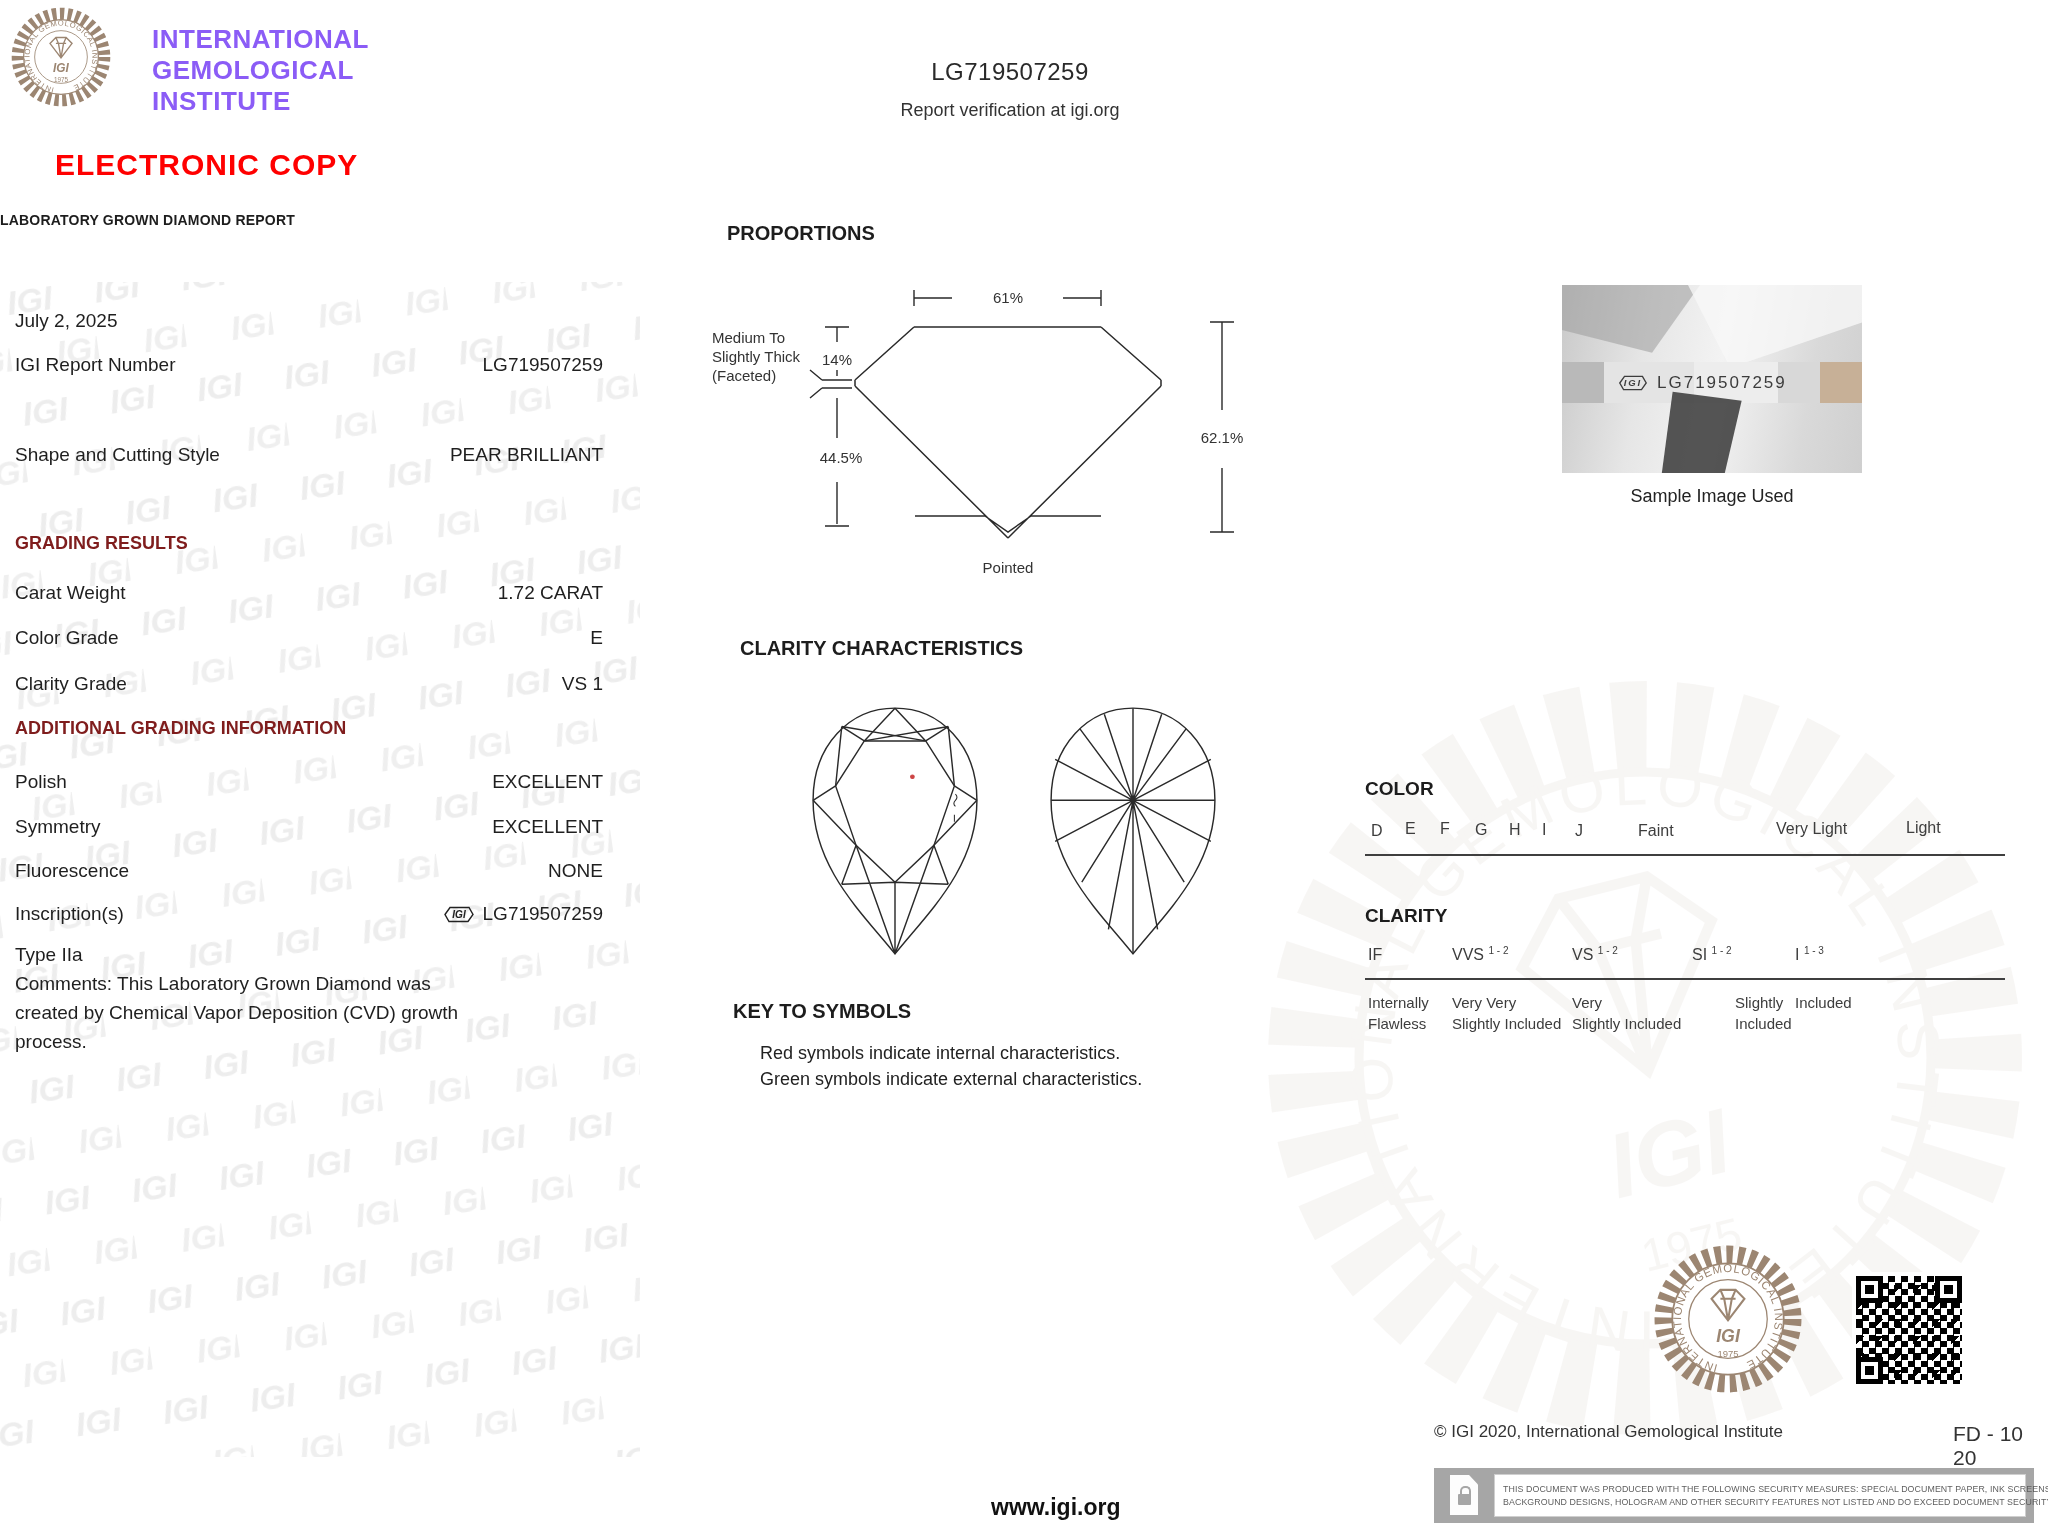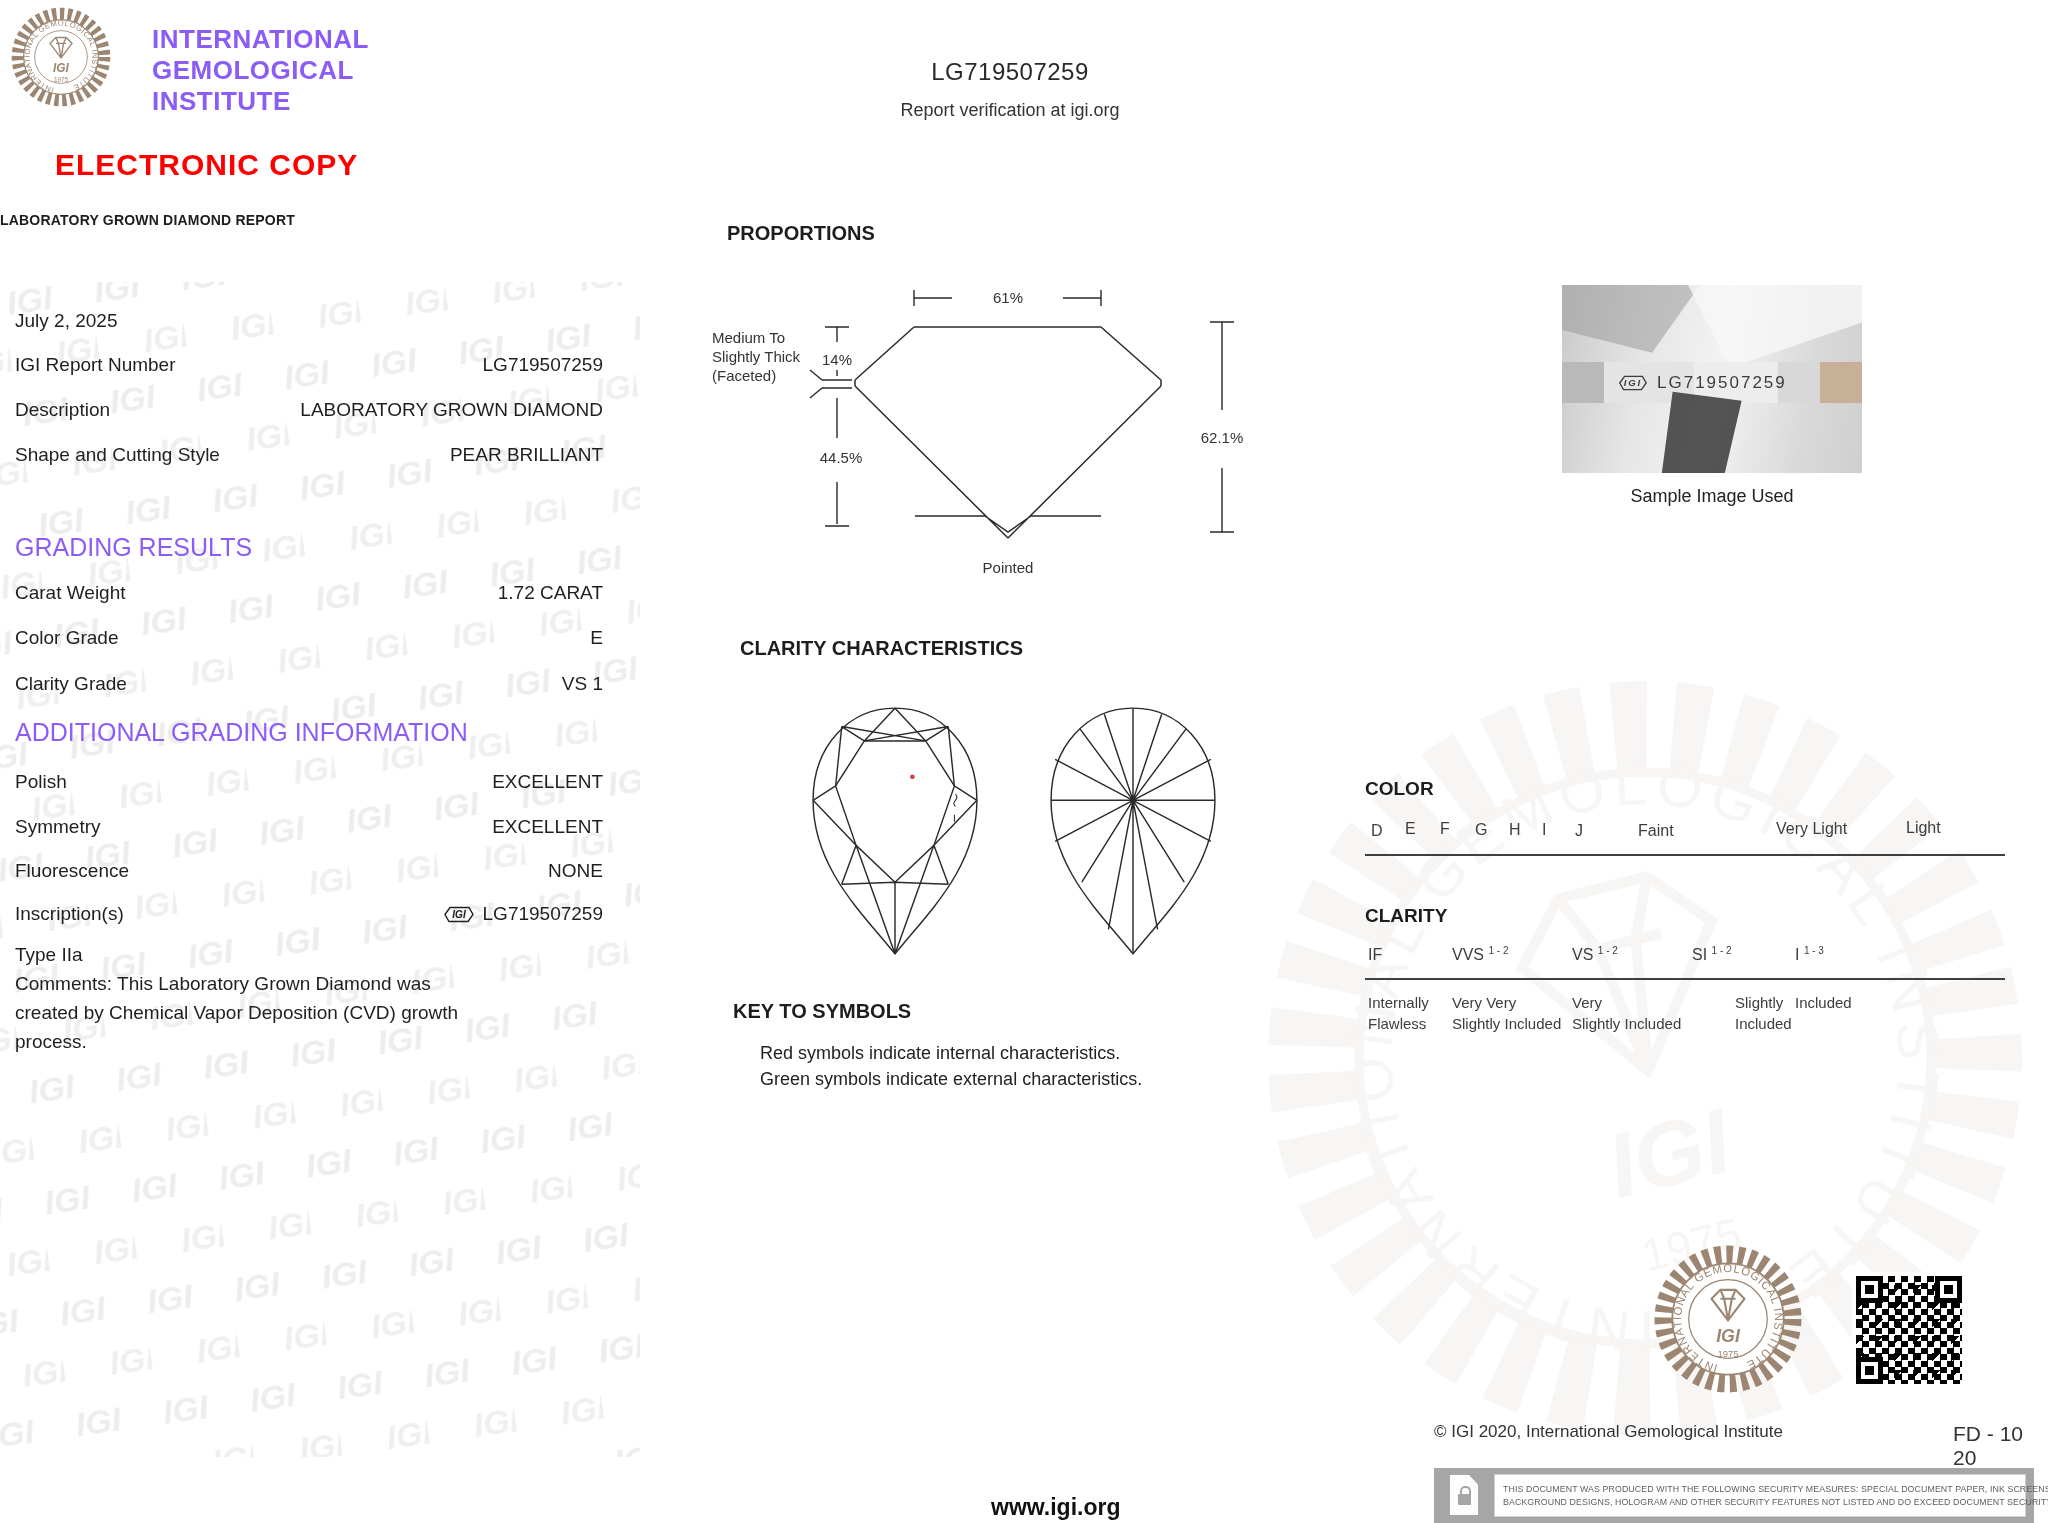--- a/index.html
+++ b/index.html
@@ -12,21 +12,21 @@
   .ecopy{left:55px;top:148px;font-size:30px;font-weight:bold;color:#ff0000;letter-spacing:1px;}
   .top-center{left:810px;top:58px;width:400px;text-align:center;}
   .top-center .rno{font-size:24px;color:#2a2a2a;letter-spacing:.5px;}
   .top-center .verify{font-size:18px;color:#333;margin-top:14px;}
 
   
   .report-title{left:0;top:212px;font-size:14px;font-weight:bold;color:#1d1d1d;letter-spacing:.2px;}
   .info-col{left:15px;top:0;width:588px;font-size:19px;color:#1f1f1f;}
   .irow{position:absolute;left:0;width:100%;}
   .irow .val{position:absolute;right:0;top:0;text-align:right;white-space:nowrap;}
-  .sect{font-weight:normal;font-size:25px;color:#8b5cf6;}
+  .sect{font-weight:bold;font-size:18px;color:#7f1d1d;}
   .comments{position:absolute;left:0;width:460px;line-height:29px;}
   .wm-left{left:0;top:282px;width:640px;height:1175px;z-index:0;}
   .z1{z-index:2;}
 
   
   .h-prop{left:727px;top:222px;font-size:20px;font-weight:bold;color:#1d1d1d;}
   .girdle-label{left:712px;top:328px;width:110px;font-size:15px;line-height:19px;color:#333;}
   .h-clar{left:740px;top:637px;font-size:20px;font-weight:bold;color:#1d1d1d;}
   .h-key{left:733px;top:1000px;font-size:20px;font-weight:bold;color:#1d1d1d;}
   .key-lines{left:760px;top:1040px;font-size:18px;line-height:26px;color:#222;}
@@ -138,24 +138,20 @@
 
   <div class="abs report-title z1">LABORATORY GROWN DIAMOND REPORT</div>
 
   <div class="abs info-col z1" style="height:1100px;">
     <div class="irow" style="top:310px;">July 2, 2025</div>
 
     <div class="irow" style="top:354px;">
       <span>IGI Report Number</span>
       <span class="val">LG719507259</span>
     </div>
-    <div class="irow" style="top:399px;">
-      <span>Description</span>
-      <span class="val">LABORATORY GROWN DIAMOND</span>
-    </div>
     <div class="irow" style="top:444px;">
       <span>Shape and Cutting Style</span>
       <span class="val">PEAR BRILLIANT</span>
     </div>
 
     <div class="irow sect" style="top:533px;">GRADING RESULTS</div>
 
     <div class="irow" style="top:582px;">
       <span>Carat Weight</span>
       <span class="val">1.72 CARAT</span>

